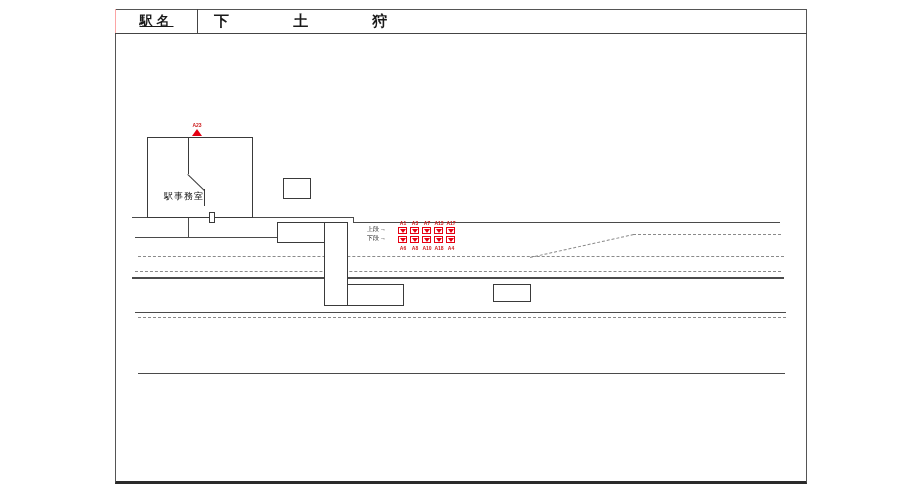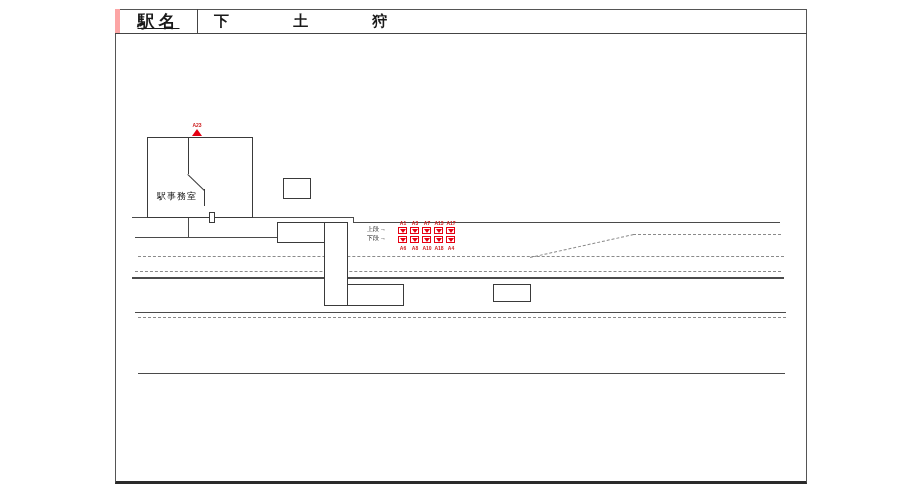--- a/index.html
+++ b/index.html
@@ -6,22 +6,22 @@
   #canvas{position:relative;width:919px;height:491px;background:#ffffff;overflow:hidden;
           font-family:"Liberation Sans", sans-serif;}
   
   .frame{position:absolute;left:115px;top:9px;width:692px;height:475px;
          border:1px solid #555;border-bottom:3px solid #2a2a2a;box-sizing:border-box;}
   .header-bar{position:absolute;left:115px;top:9px;width:692px;height:25px;
               border-bottom:1px solid #444;box-sizing:border-box;display:flex;}
   .hcell{height:100%;display:flex;align-items:center;box-sizing:border-box;color:#1a1a1a;}
   .hcell1{width:423px;justify-content:flex-start;padding-left:18px;
           font-size:15px;font-weight:bold;letter-spacing:14px;word-spacing:22px;white-space:nowrap;overflow:hidden;}
-  .hcell2{width:82px;border-left:5px solid #fca5a5;justify-content:center;
-          font-size:17px;font-weight:bold;letter-spacing:4px;text-decoration:underline;}
+  .hcell2{width:82px;border-left:1px solid #fca5a5;justify-content:center;
+          font-size:13px;font-weight:bold;letter-spacing:4px;text-decoration:underline;}
   .hcell3{flex:1;border-left:1px solid #444;justify-content:flex-start;padding-left:16px;
           font-size:15px;font-weight:bold;letter-spacing:30px;white-space:nowrap;overflow:hidden;}
   
   .hl{position:absolute;height:0;border-top:1px solid #4a4a4a;}
   .hl2{position:absolute;height:0;border-top:2px solid #4a4a4a;}
   .hd{position:absolute;height:0;border-top:1px dashed #8a8a8a;}
   .vl{position:absolute;width:0;border-left:1px solid #4a4a4a;}
   .shape{position:absolute;background:#fff;border:1px solid #3a3a3a;box-sizing:border-box;}
   .thin-line{position:absolute;background:#3a3a3a;}
   
@@ -61,21 +61,21 @@
   <div class="hd" style="left:138px;top:317px;width:648px;"></div>
   <div class="hl" style="left:138px;top:373px;width:647px;"></div>
 
   <div class="diag-dash" style="left:530px;top:257px;width:106px;transform:rotate(-12.5deg);"></div>
   <div class="hd" style="left:633px;top:234px;width:148px;"></div>
 
   <div class="shape" style="left:147px;top:137px;width:106px;height:81px;"></div>
   <div class="thin-line" style="left:188px;top:137px;width:1px;height:37px;"></div>
   <div class="thin-line" style="left:188px;top:174px;width:23px;height:1px;transform:rotate(44deg);transform-origin:left top;"></div>
   <div class="thin-line" style="left:204px;top:189px;width:1px;height:17px;"></div>
-  <div class="office-label" style="left:157px;top:190px;">駅事務室</div>
+  <div class="office-label" style="left:164px;top:190px;">駅事務室</div>
   <div class="vl" style="left:188px;top:218px;height:19px;"></div>
   <div class="shape" style="left:209px;top:212px;width:6px;height:11px;"></div>
   <div class="shape" style="left:283px;top:178px;width:28px;height:21px;"></div>
 
   <div class="shape" style="left:277px;top:222px;width:48px;height:21px;"></div>
   <div class="shape" style="left:324px;top:222px;width:24px;height:84px;"></div>
   <div class="shape" style="left:347px;top:284px;width:57px;height:22px;"></div>
   <div class="shape" style="left:493px;top:284px;width:38px;height:18px;"></div>
 
   <div class="pos-label" style="left:189px;top:122px;">A23</div>

